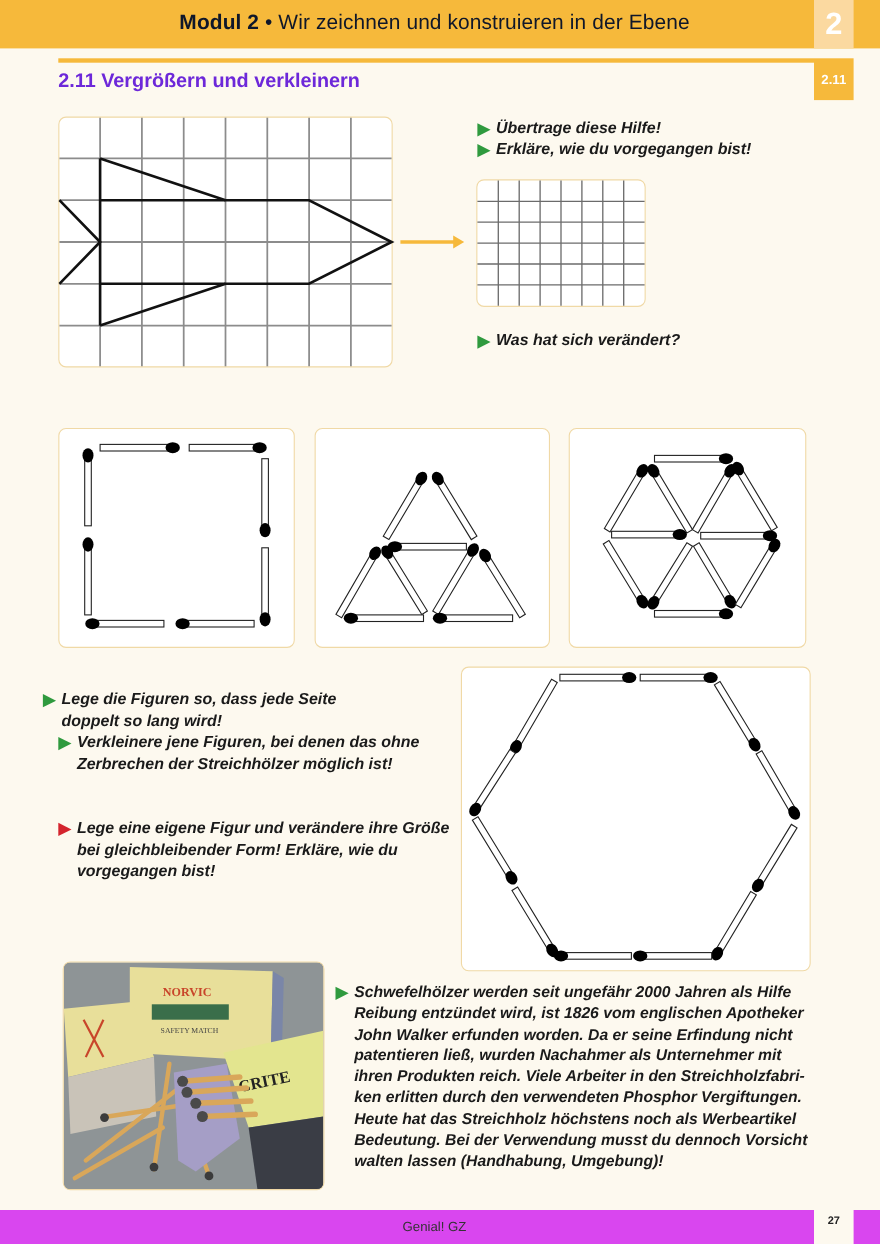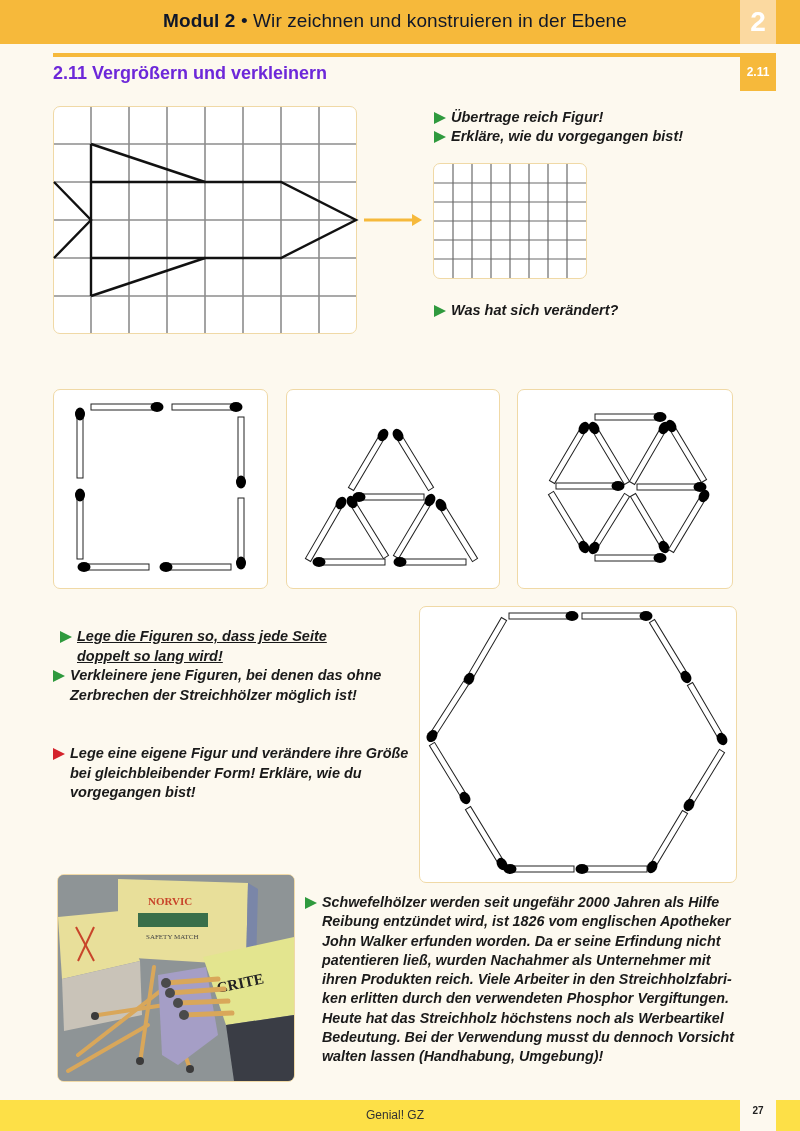--- a/index.html
+++ b/index.html
@@ -52,21 +52,21 @@
   .task .tri.red { border-left-color: #d4242d; }
   .task .txt { display: block; padding-left: 17px; }
   svg { position: absolute; left: 0; top: 0; }
   .photo {
     position: absolute; left: 57px; top: 874px; width: 236px; height: 206px;
     border-radius: 7px; overflow: hidden; border: 1px solid #f0d9a6;
     background: linear-gradient(160deg, #9aa0a3 0%, #7f8587 40%, #b7b1a4 100%);
   }
   .footer {
     position: absolute; left: 0; top: 1100px; width: 800px; height: 31px;
-    background: #fde047;
+    background: #d946ef;
   }
   .footer .book {
     position: absolute; left: 0; width: 790px; top: 8px; text-align: center;
     font-size: 12px; color: #333;
   }
   .footer .pageno {
     position: absolute; left: 740px; top: 0; width: 36px; height: 31px;
     background: #fdf9ef; font-size: 10px; font-weight: bold; text-align: center;
     line-height: 22px; color: #222;
   }
@@ -121,21 +121,21 @@
       <polyline points="54,182 91,220 54,258" fill="none" stroke="#111" stroke-width="2.4" stroke-linejoin="miter"></polyline>
     </g>
     <g>
       <line x1="364" y1="220" x2="414" y2="220" stroke="#f6b93b" stroke-width="3"></line>
       <polygon points="422,220 412,214 412,226" fill="#f6b93b"></polygon>
     </g>
   </svg>
 
 <div class="task" style="left:434px;top:108px;width:320px;">
   <span class="tri" style="border-left-color: rgb(47, 154, 62);"></span>
-  <span class="txt">Übertrage reich Figur!</span>
+  <span class="txt">Übertrage diese Hilfe!</span>
 </div>
 <div class="task" style="left:434px;top:127px;width:320px;">
   <span class="tri" style="border-left-color: rgb(47, 154, 62);"></span>
   <span class="txt">Erkläre, wie du vorgegangen bist!</span>
 </div>
 <div class="task" style="left:434px;top:301px;width:320px;">
   <span class="tri" style="border-left-color: rgb(47, 154, 62);"></span>
   <span class="txt">Was hat sich verändert?</span>
 </div>
 
@@ -311,21 +311,21 @@
         <rect x="0" y="-3" width="64" height="6" fill="#ffffff" stroke="#222" stroke-width="1"></rect>
         <ellipse cx="64" cy="0" rx="6.5" ry="5" fill="#000"></ellipse>
       </g>
       <g transform="translate(647,869) rotate(180)">
         <rect x="0" y="-3" width="65" height="6" fill="#ffffff" stroke="#222" stroke-width="1"></rect>
         <ellipse cx="65" cy="0" rx="6.5" ry="5" fill="#000"></ellipse>
       </g>
     </g>
   </svg>
 
-<div class="task" style="left:60px;top:627px;width:360px;text-decoration:underline;">
+<div class="task" style="left:39px;top:627px;width:360px;">
   <span class="tri" style="border-left-color: rgb(47, 154, 62);"></span>
   <span class="txt">Lege die Figuren so, dass jede Seite</span>
   <span class="txt">doppelt so lang wird!</span>
 </div>
 <div class="task" style="left:53px;top:666px;width:360px;">
   <span class="tri" style="border-left-color: rgb(47, 154, 62);"></span>
   <span class="txt">Verkleinere jene Figuren, bei denen das ohne</span>
   <span class="txt">Zerbrechen der Streichhölzer möglich ist!</span>
 </div>
 <div class="task" style="left:53px;top:744px;width:370px;">

